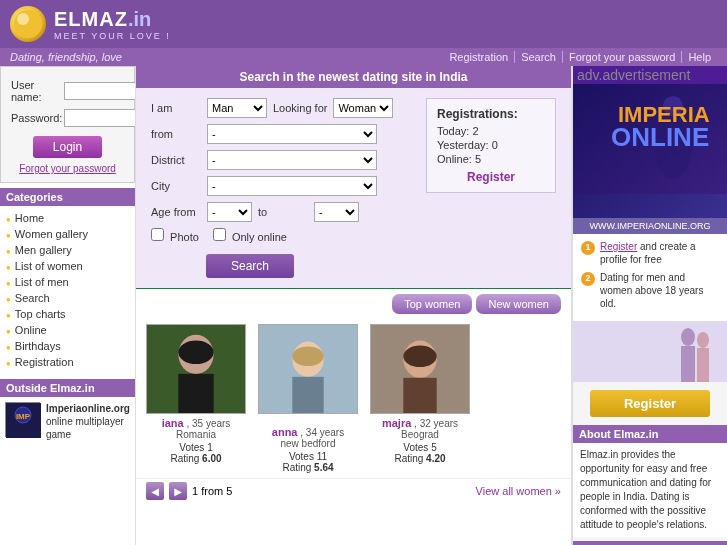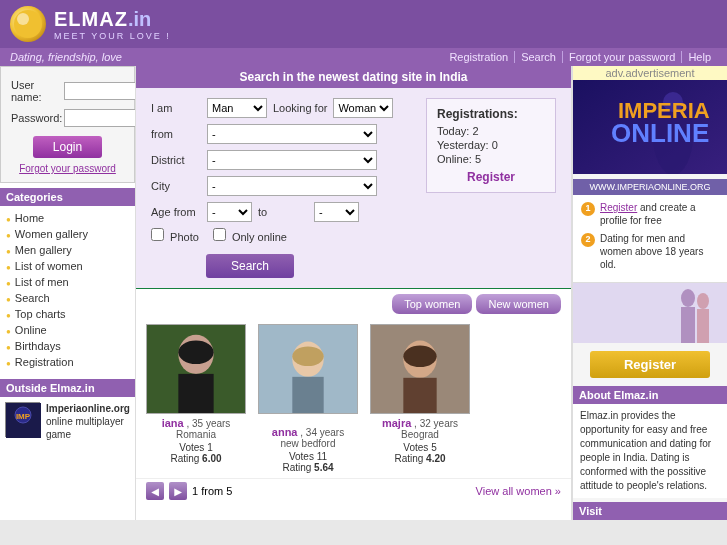--- a/index.html
+++ b/index.html
@@ -79,43 +79,43 @@
     .card-votes { color: #333; }
     .card-rating { color: #333; }
 
     
     #pagination { display: flex; align-items: center; padding: 3px 10px; gap: 5px; font-size: 11px; border-top: 1px solid #eee; }
     .pag-btn { background: linear-gradient(to bottom, #b090c8, #8050a0); color: white; border: none; width: 18px; height: 18px; font-size: 10px; cursor: pointer; border-radius: 2px; }
     #view-all-link { margin-left: auto; color: #9030a0; text-decoration: none; font-size: 11px; cursor: pointer; }
 
     
     #right-col { width: 155px; flex-shrink: 0; background: #f5f5f5; border-left: 1px solid #ddd; }
-    #ad-imperia-url { background: #7060b0; color: white; font-size: 9px; width: 100%; text-align: center; padding: 3px 0; margin-top: 5px; }
-    #ad-imperia-img { width: 155px; height: 94px; background: linear-gradient(135deg, #1a1060, #3a3090); position: relative; overflow: hidden; }
+    #ad-imperia-url { background: #7060b0; color: white; font-size: 9px; width: 100%; text-align: center; padding: 3px 0; }
+    #ad-imperia-img { width: 155px; height: 134px; background: linear-gradient(135deg, #1a1060, #3a3090); position: relative; overflow: hidden; }
 
     
     #promo-items { padding: 6px 8px; background: white; border-bottom: 1px solid #ddd; }
     .promo-item { display: flex; align-items: flex-start; gap: 5px; margin-bottom: 5px; font-size: 10px; color: #333; line-height: 1.3; }
     .promo-num { background: #f0a020; color: white; border-radius: 50%; width: 14px; height: 14px; display: flex; align-items: center; justify-content: center; font-size: 9px; font-weight: bold; flex-shrink: 0; margin-top: 1px; }
     .promo-link { color: #9030a0; text-decoration: underline; cursor: pointer; }
 
     #register-btn-right { background: linear-gradient(to bottom, #f0c030, #d0a010); color: white; border: none; padding: 6px 0; width: 120px; display: block; margin: 8px auto; font-size: 13px; font-weight: bold; border-radius: 3px; cursor: pointer; text-align: center; }
 
     
     #about-header { background: #9060b0; color: white; font-size: 11px; font-weight: bold; padding: 3px 6px; }
     #about-text { font-size: 10px; color: #333; padding: 5px 7px; line-height: 1.4; background: white; }
 
     
     #visit-header { background: #9060b0; color: white; font-size: 11px; font-weight: bold; padding: 3px 6px; margin-top: 4px; }
 
     
     #silhouette { width: 155px; height: 60px; background: linear-gradient(to bottom, #e8e0f0, #d0c8e8); position: relative; overflow: hidden; }
 
     
-    #ad-label { font-size: 11px; color: #888; text-align: center; padding: 1px 4px; background: #fef9c3; }
+    #ad-label { font-size: 14px; color: #888; text-align: left; padding: 1px 4px; background: #4c1d95; }
 
     #search-form-inner { display: flex; }
     #search-left { flex: 1; }
     #search-right { width: 140px; flex-shrink: 0; }
   </style>
 </head>
 <body>
 
 <div id="header">
   <div id="logo-area">

